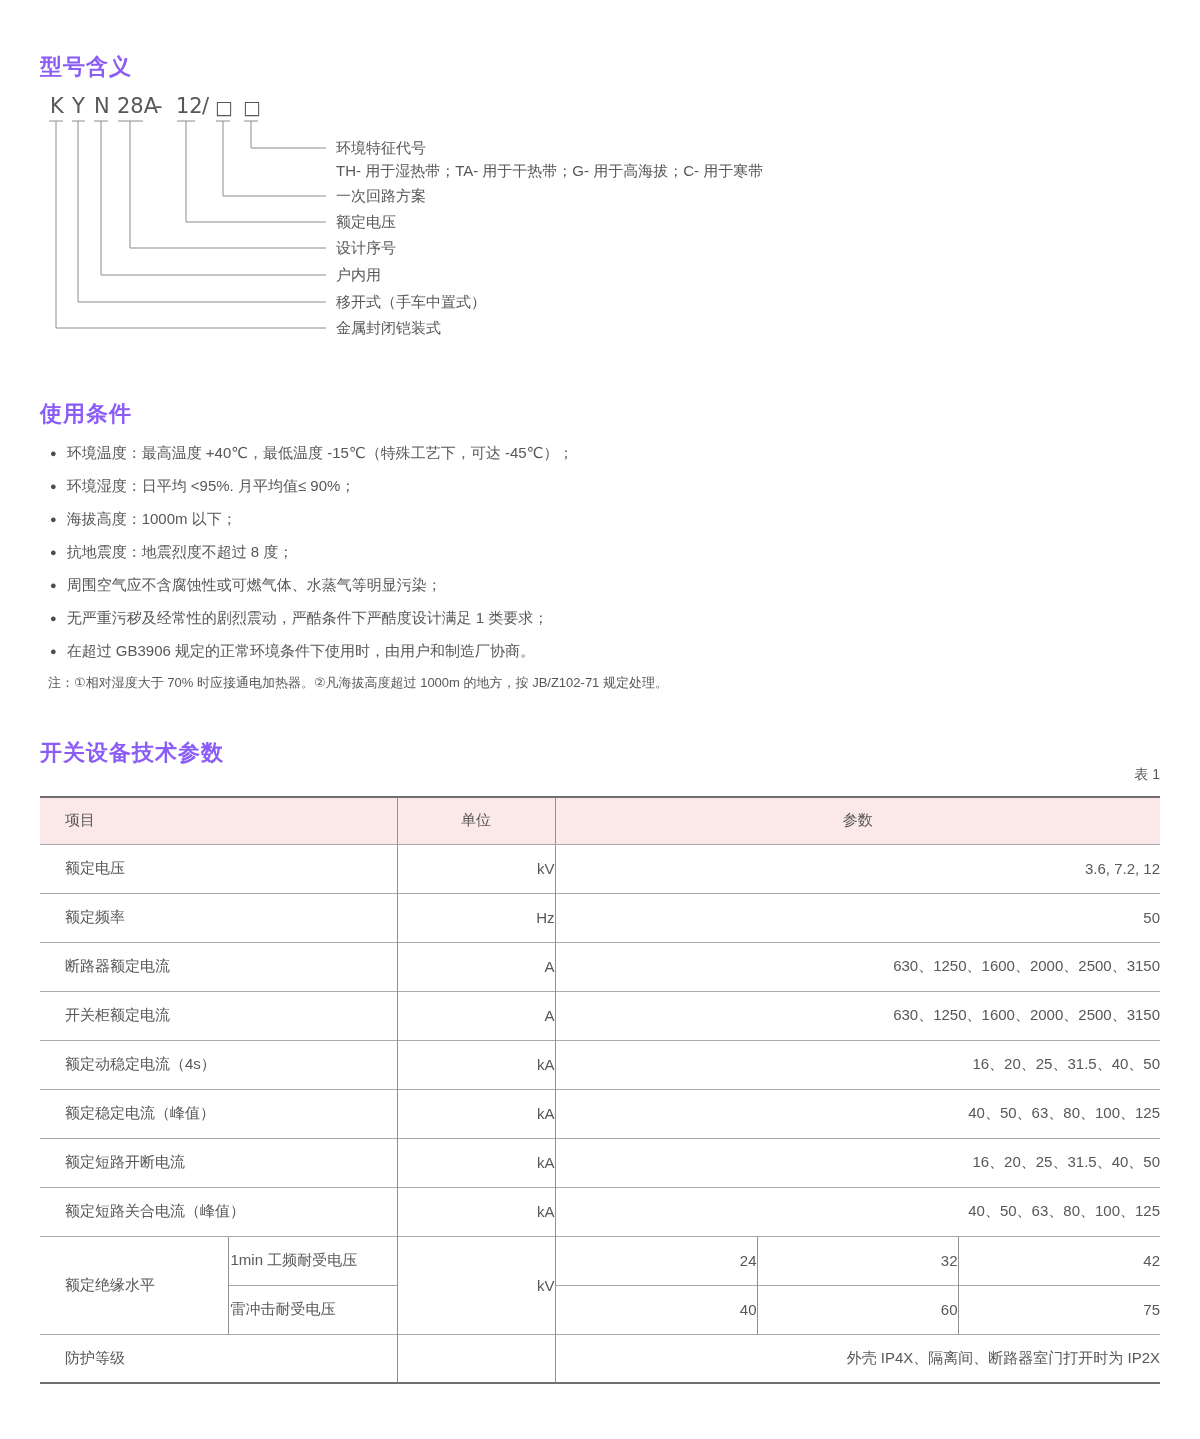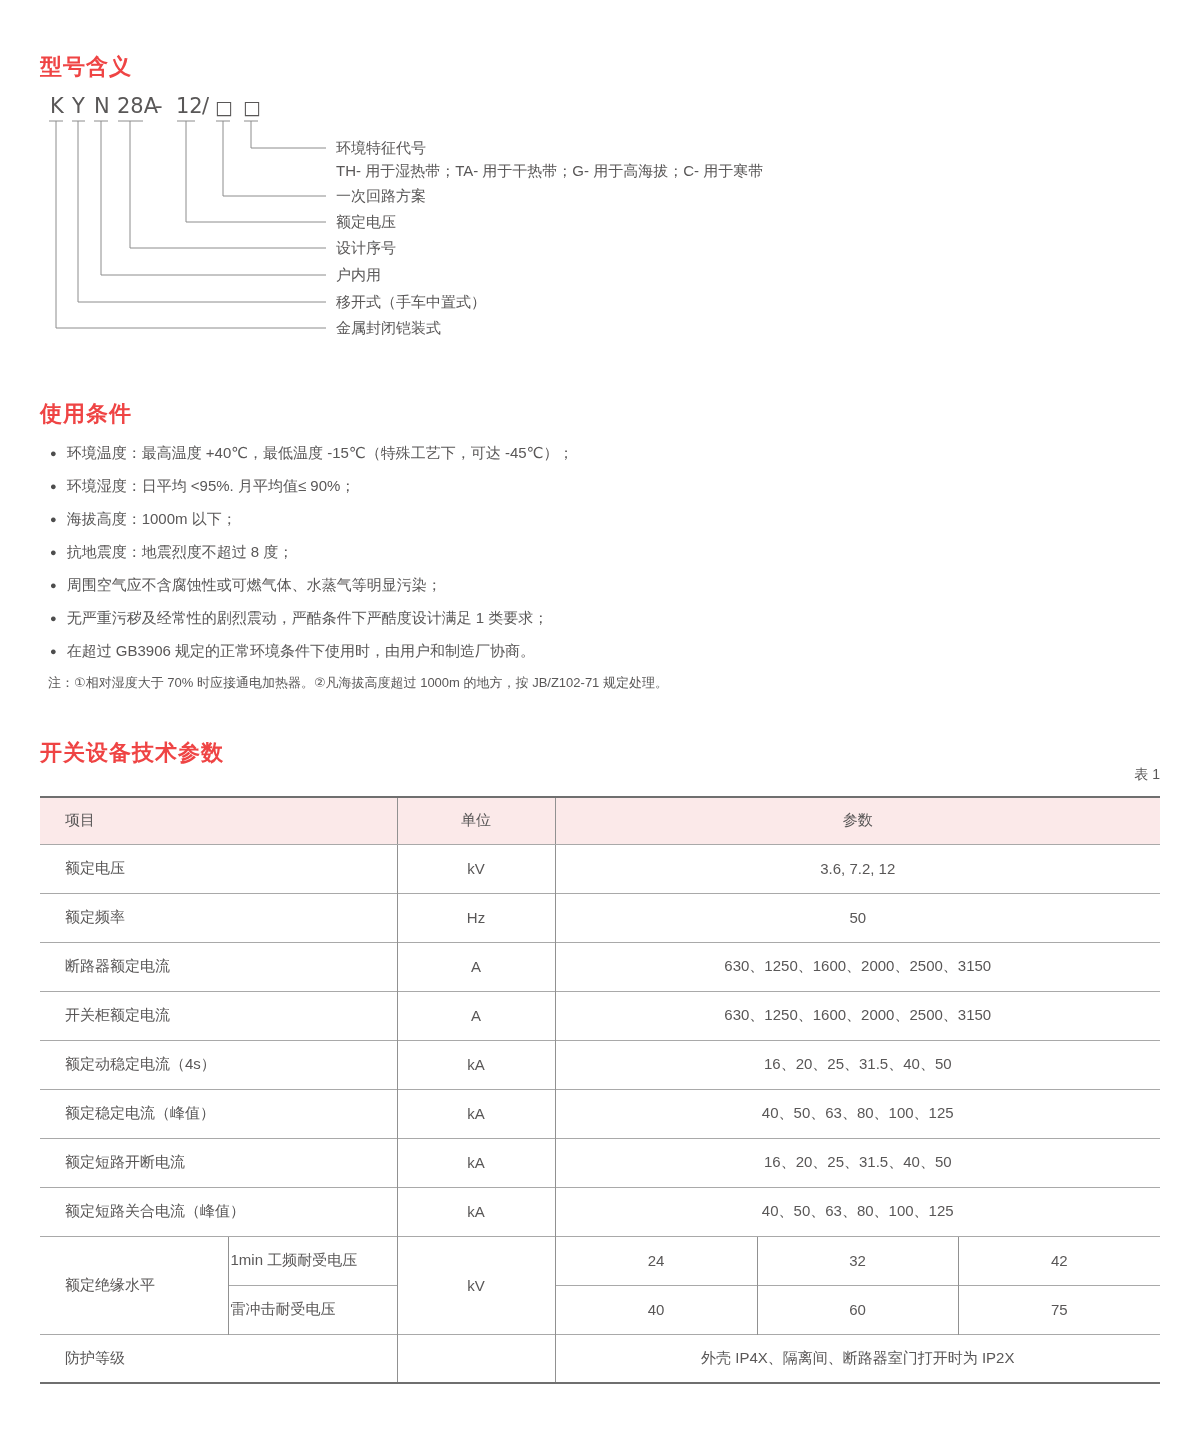--- a/index.html
+++ b/index.html
@@ -8,21 +8,21 @@
     position:relative;
     width:1200px; height:1439px;
     background:#ffffff;
     font-family:"Liberation Sans","DejaVu Sans",sans-serif;
     color:#595757;
     overflow:hidden;
   }
   .red-title {
     position:absolute; left:40px;
     font-size:22px; font-weight:bold;
-    color:#ef4444; letter-spacing:1px;
+    color:#8b5cf6; letter-spacing:1px;
   }
   
   .connectors { position:absolute; left:0; top:0; pointer-events:none; }
   .mc {
     position:absolute; top:94px;
     font-size:21px; color:#595757;
     font-family:"DejaVu Sans","Liberation Sans",sans-serif;
   }
   .mc.square { font-size:19px; top:96px; }
   .dlabel {
@@ -54,21 +54,21 @@
     font-size:15px; color:#595757;
     border-top:2px solid #6f6f6f;
     border-bottom:2px solid #6f6f6f;
   }
   table.spec th {
     height:47px; background:#fbe9e9;
     font-weight:normal; font-size:15px;
     border-bottom:1px solid #a9a9a9;
   }
   table.spec td {
-    height:49px; text-align:center;
+    height:49px; text-align:right;
     border-top:1px solid #a9a9a9;
   }
   table.spec .c-item { text-align:left; padding-left:25px;margin-top:40px; }
   table.spec .c-sub  { text-align:left; padding-left:2px; }
   table.spec .bl { border-left:1px solid #919191; }
 </style>
 </head>
 <body>
 
 <div class="page">

